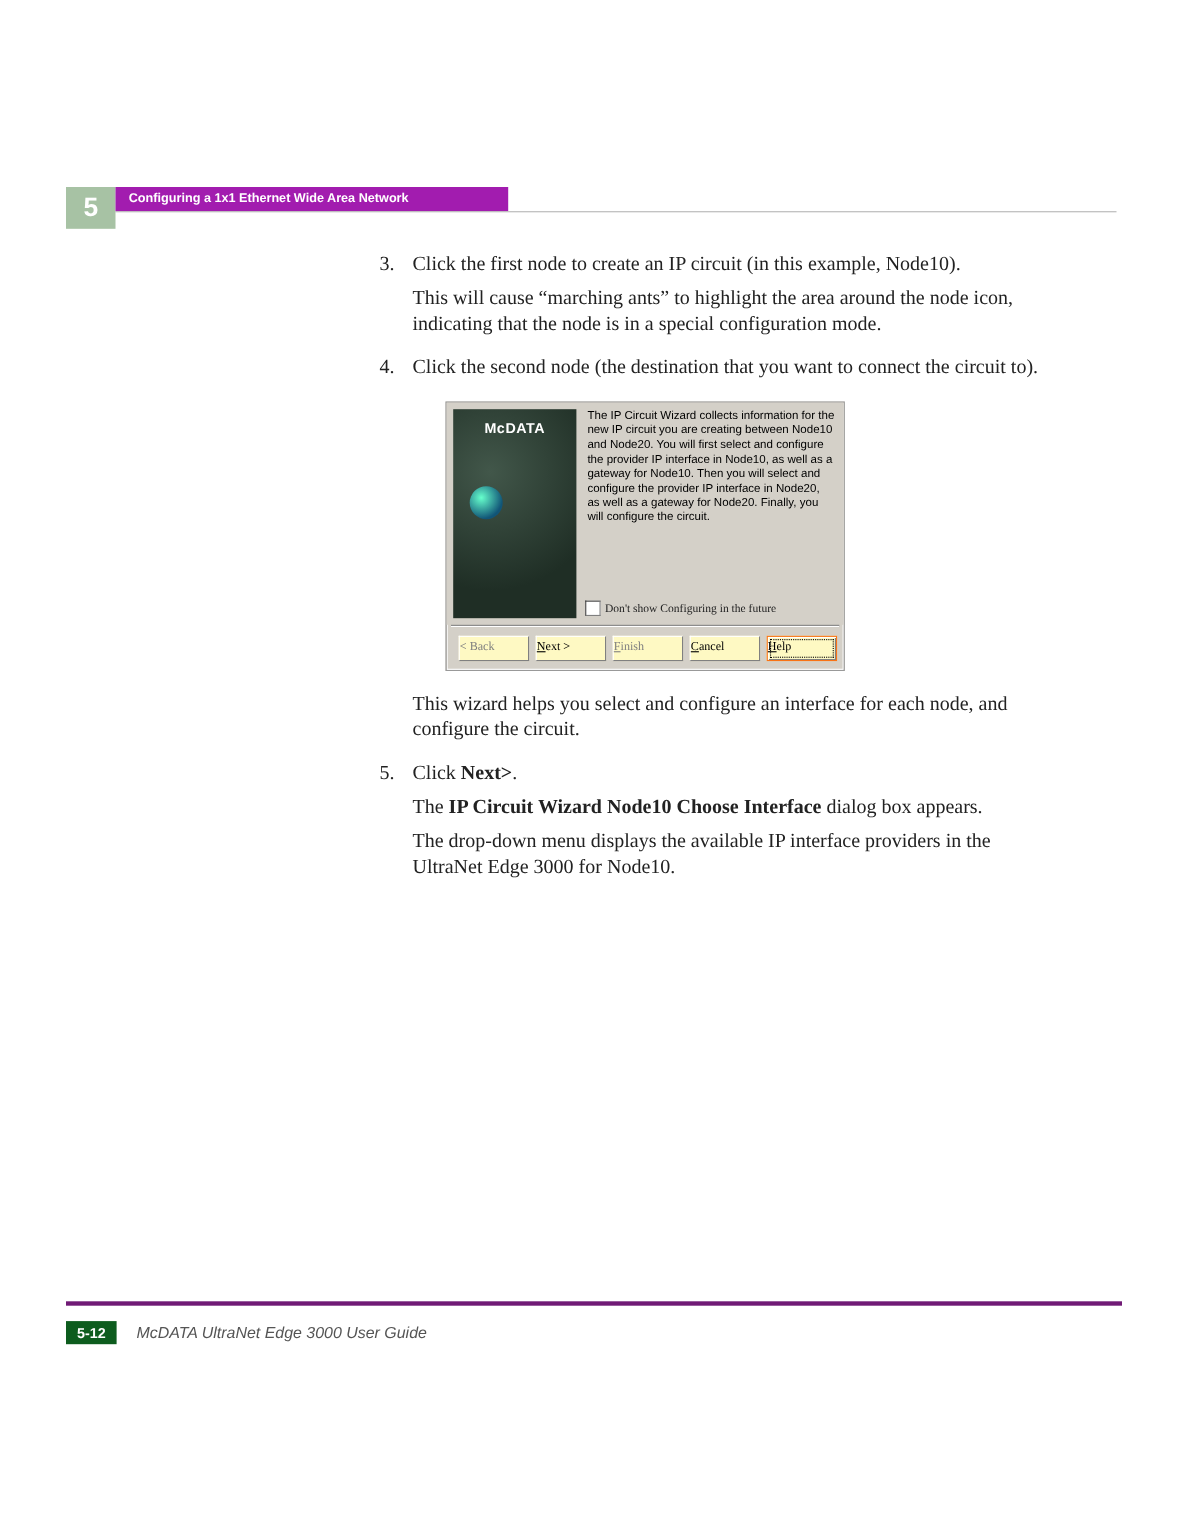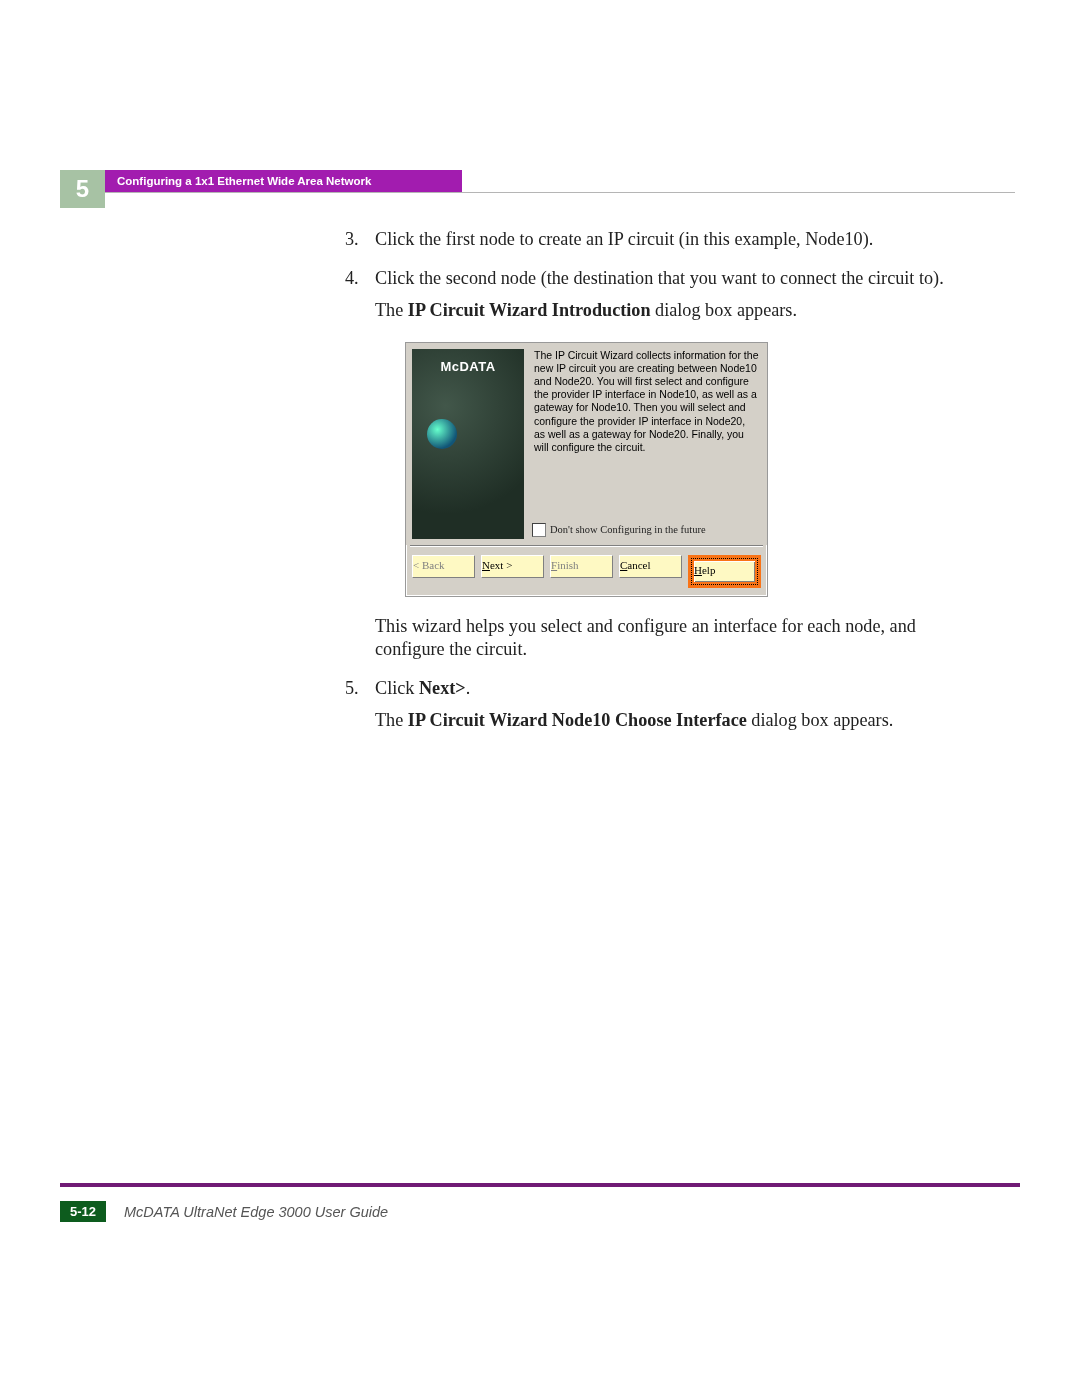--- a/index.html
+++ b/index.html
@@ -157,21 +157,21 @@
     width: 62px; height: 21px;
     background:#fef9c3;
     border:1px solid #808080;
     border-top-color:#fff; border-left-color:#fff;
     font: 11px/19px Tahoma;
     text-align:left;
     color:#000;
   }
   .dlg-btn.disabled { color:#808080; }
   .dlg-btn .ul { text-decoration: underline; }
-  .dlg-btn.focus { outline:1px dotted #000; outline-offset:-4px; border:6px solid #f97316; box-shadow: inset 1px 1px 0 #fff, inset -1px -1px 0 #808080;}
+  .dlg-btn.focus { outline:1px dotted #000; outline-offset:-4px; border:1px solid #f97316; box-shadow: inset 1px 1px 0 #fff, inset -1px -1px 0 #808080;}
 
   .footer {
     position: absolute;
     left: 60px;
     top: 1183px;
     width: 960px;
     border-top: 4px solid #701a75;
     padding-top: 14px;
     display: flex;
     align-items: center;
@@ -196,30 +196,28 @@
   <div class="chapter-tab">5</div>
   <div class="header-bar">Configuring a 1x1 Ethernet Wide Area Network</div>
   <div class="hr-strip"></div>
 
   <div class="content">
 
     <div class="step">
       <div class="step-num">3.</div>
       <div class="step-body">
         <p>Click the first node to create an IP circuit (in this example, Node10).</p>
+        <p>This will cause “marching ants” to highlight the area around the node icon, indicating that the node is in a special configuration mode.</p>
       </div>
     </div>
 
     <div class="step">
       <div class="step-num">4.</div>
       <div class="step-body">
         <p>Click the second node (the destination that you want to connect the circuit to).</p>
-        <p>
-          <span>The </span><span class="bold">IP Circuit Wizard Introduction</span><span> dialog box appears.</span>
-        </p>
 
         <div class="dialog">
           <div class="dlg-body">
             <div class="dlg-left">
               <div class="dlg-logo"><span class="mc">McDATA</span></div>
               <div class="dlg-globe"></div>
             </div>
             <div class="dlg-right">
               <div class="dlg-desc">The IP Circuit Wizard collects information for the new IP circuit you are creating between Node10 and Node20. You will first select and configure the provider IP interface in Node10, as well as a gateway for Node10. Then you will select and configure the provider IP interface in Node20, as well as a gateway for Node20. Finally, you will configure the circuit.</div>
               <div class="dlg-check">
@@ -244,20 +242,21 @@
 
     <div class="step">
       <div class="step-num">5.</div>
       <div class="step-body">
         <p>
           <span>Click </span><span class="bold">Next&gt;</span><span>.</span>
         </p>
         <p>
           <span>The </span><span class="bold">IP Circuit Wizard Node10 Choose Interface</span><span> dialog box appears.</span>
         </p>
+        <p>The drop-down menu displays the available IP interface providers in the UltraNet Edge 3000 for Node10.</p>
       </div>
     </div>
 
   </div>
 </div>
 
 <div class="footer">
   <span class="page-num">5-12</span>
   <span class="guide-title">McDATA UltraNet Edge 3000 User Guide</span>
 </div>

